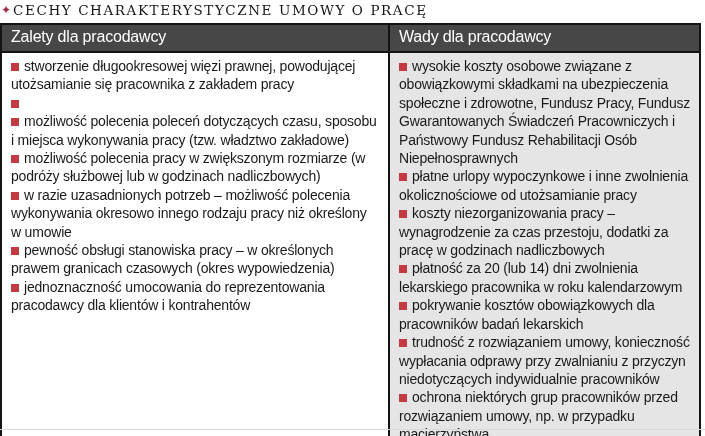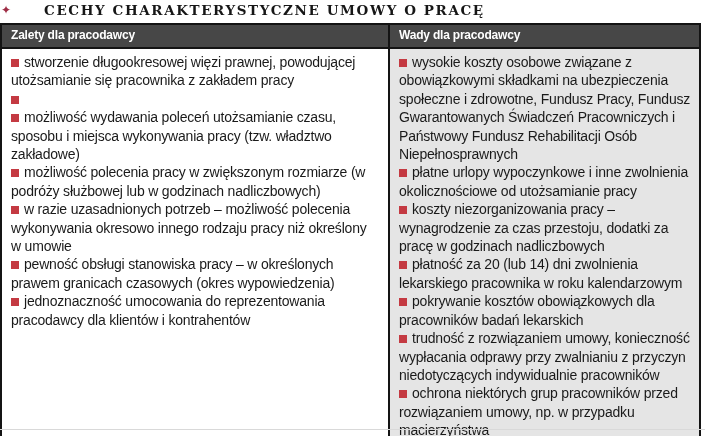--- a/index.html
+++ b/index.html
@@ -25,38 +25,37 @@
     margin:1px 0 3px 1px;height:18px;
   }
   .title-marker{
     color:var(--marker);
     font-size:12px;line-height:16px;
     margin-right:2px;
     transform:translateY(-1px);
   }
   .page-title{
     font-family:"DejaVu Serif", serif;
-    font-weight:700;
+    font-weight:400;
     font-size:13.5px;
     letter-spacing:1.6px;
     color:#161616;
     white-space:nowrap;
-    margin-left:31px;
   }
   .table{
     display:grid;
     grid-template-columns:388px 1fr;
     border:2px solid var(--border);
     width:701px;
   }
   .th{
     background:var(--header-bg);
     color:var(--header-text);
-    font-size:12px;
-    font-weight:700;
+    font-size:16px;
+    font-weight:400;
     letter-spacing:-0.2px;
     padding:3px 10px 5px 9px;
     border-bottom:2px solid var(--border);
   }
   .th.left, .td.left{border-right:2px solid var(--border);}
   .td{
     padding:4px 8px 6px 9px;
     min-height:360px;
     background:#ffffff;
   }
@@ -92,21 +91,21 @@
   </div>
 
   <div class="table">
 
     <div class="th left">Zalety dla pracodawcy</div>
     <div class="th right">Wady dla pracodawcy</div>
 
     <div class="td left">
       <p class="item"><span class="bullet"></span><span>stworzenie długookresowej więzi prawnej, powodującej utożsamianie się pracownika z zakładem pracy</span></p>
       <p class="item"><span class="bullet"></span></p>
-      <p class="item"><span class="bullet"></span><span>możliwość wydawania poleceń utożsamianie czasu, sposobu i miejsca wykonywania pracy (tzw. władztwo zakładowe)</span></p>
+      <p class="item"><span class="bullet"></span><span>możliwość polecenia poleceń dotyczących czasu, sposobu i miejsca wykonywania pracy (tzw. władztwo zakładowe)</span></p>
       <p class="item"><span class="bullet"></span><span>możliwość polecenia pracy w zwiększonym rozmiarze (w podróży służbowej lub w godzinach nadliczbowych)</span></p>
       <p class="item"><span class="bullet"></span><span>w razie uzasadnionych potrzeb – możliwość polecenia wykonywania okresowo innego rodzaju pracy niż określony w umowie</span></p>
       <p class="item"><span class="bullet"></span><span>pewność obsługi stanowiska pracy – w określonych prawem granicach czasowych (okres wypowiedzenia)</span></p>
       <p class="item"><span class="bullet"></span><span>jednoznaczność umocowania do reprezentowania pracodawcy dla klientów i kontrahentów</span></p>
     </div>
 
     <div class="td right">
       <p class="item"><span class="bullet"></span><span>wysokie koszty osobowe związane z obowiązkowymi składkami na ubezpieczenia społeczne i zdrowotne, Fundusz Pracy, Fundusz Gwarantowanych Świadczeń Pracowniczych i Państwowy Fundusz Rehabilitacji Osób Niepełnosprawnych</span></p>
       <p class="item"><span class="bullet"></span><span>płatne urlopy wypoczynkowe i inne zwolnienia okolicznościowe od utożsamianie pracy</span></p>
       <p class="item"><span class="bullet"></span><span>koszty niezorganizowania pracy – wynagrodzenie za czas przestoju, dodatki za pracę w godzinach nadliczbowych</span></p>

